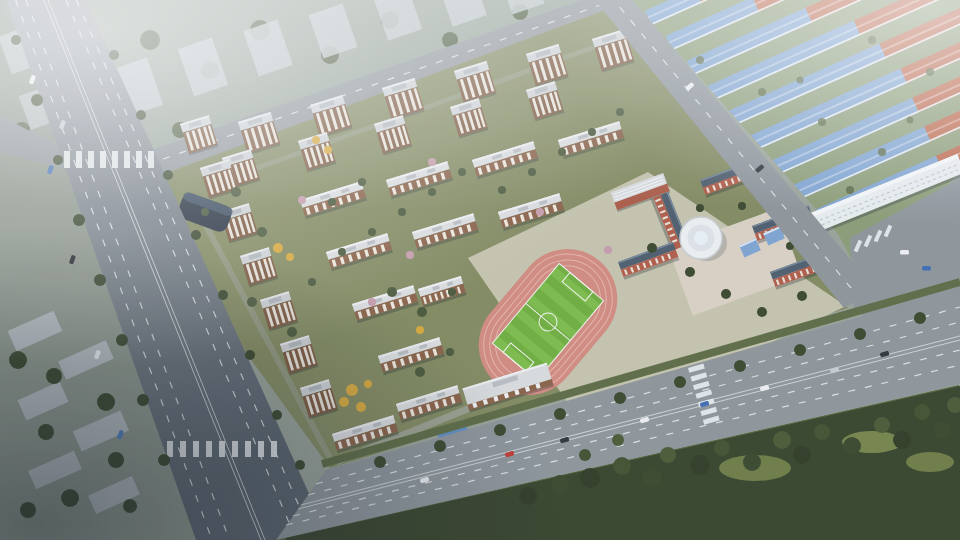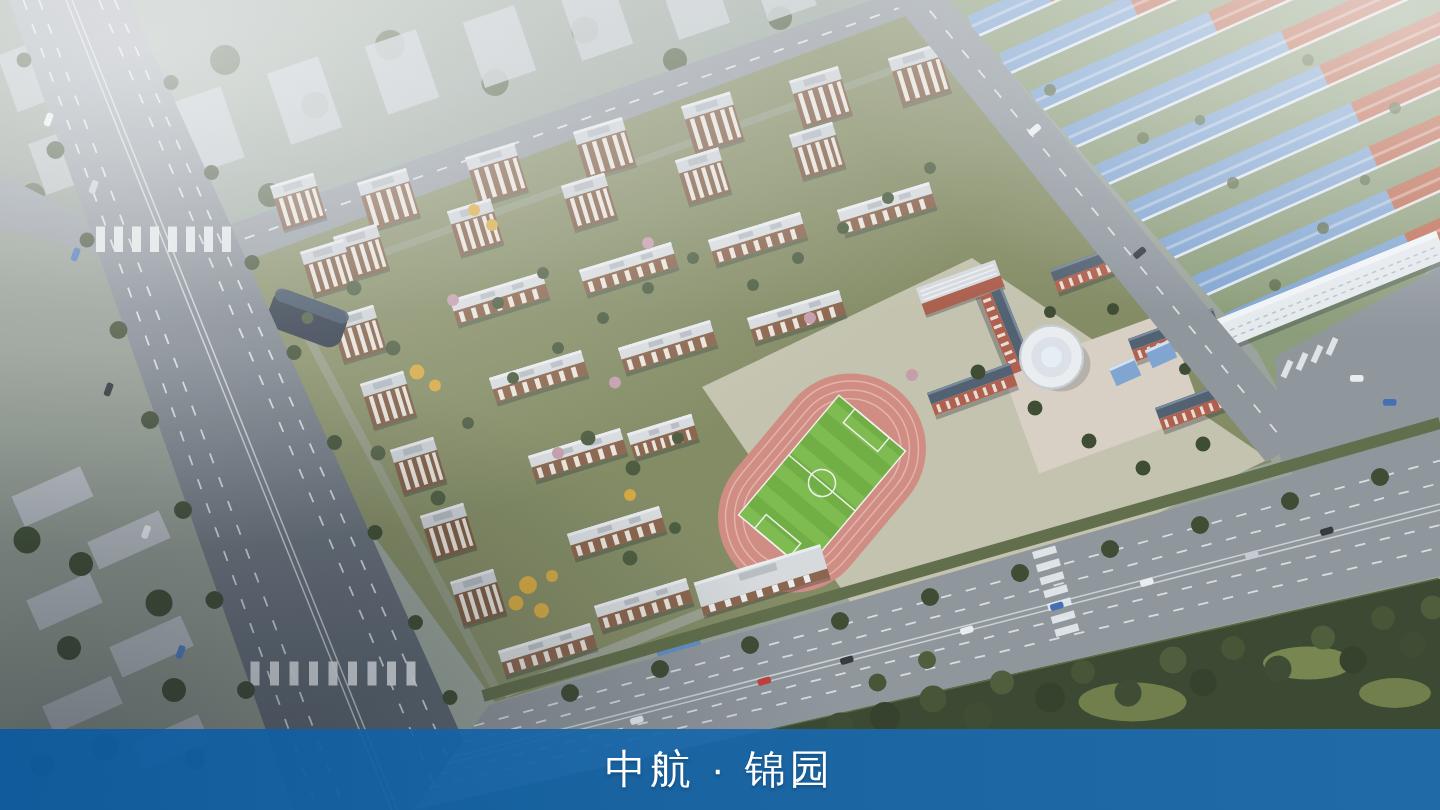--- a/index.html
+++ b/index.html
@@ -614,16 +614,13 @@
 
   <g>
     <rect x="0" y="0" width="960" height="540" fill="url(#darkBL)"></rect>
     <rect x="0" y="0" width="960" height="540" fill="url(#fogTL)"></rect>
     <rect x="0" y="0" width="960" height="210" fill="url(#fogTop)"></rect>
     <rect x="0" y="0" width="960" height="540" fill="url(#fogTR)"></rect>
     <rect x="0" y="0" width="960" height="540" fill="#aebfd2" opacity="0.06"></rect>
   </g>
 </svg>
 
-<div class="banner">
-  <span class="banner-title">中航 · 锦园</span>
 </div>
-</div>
 
 </body></html>

